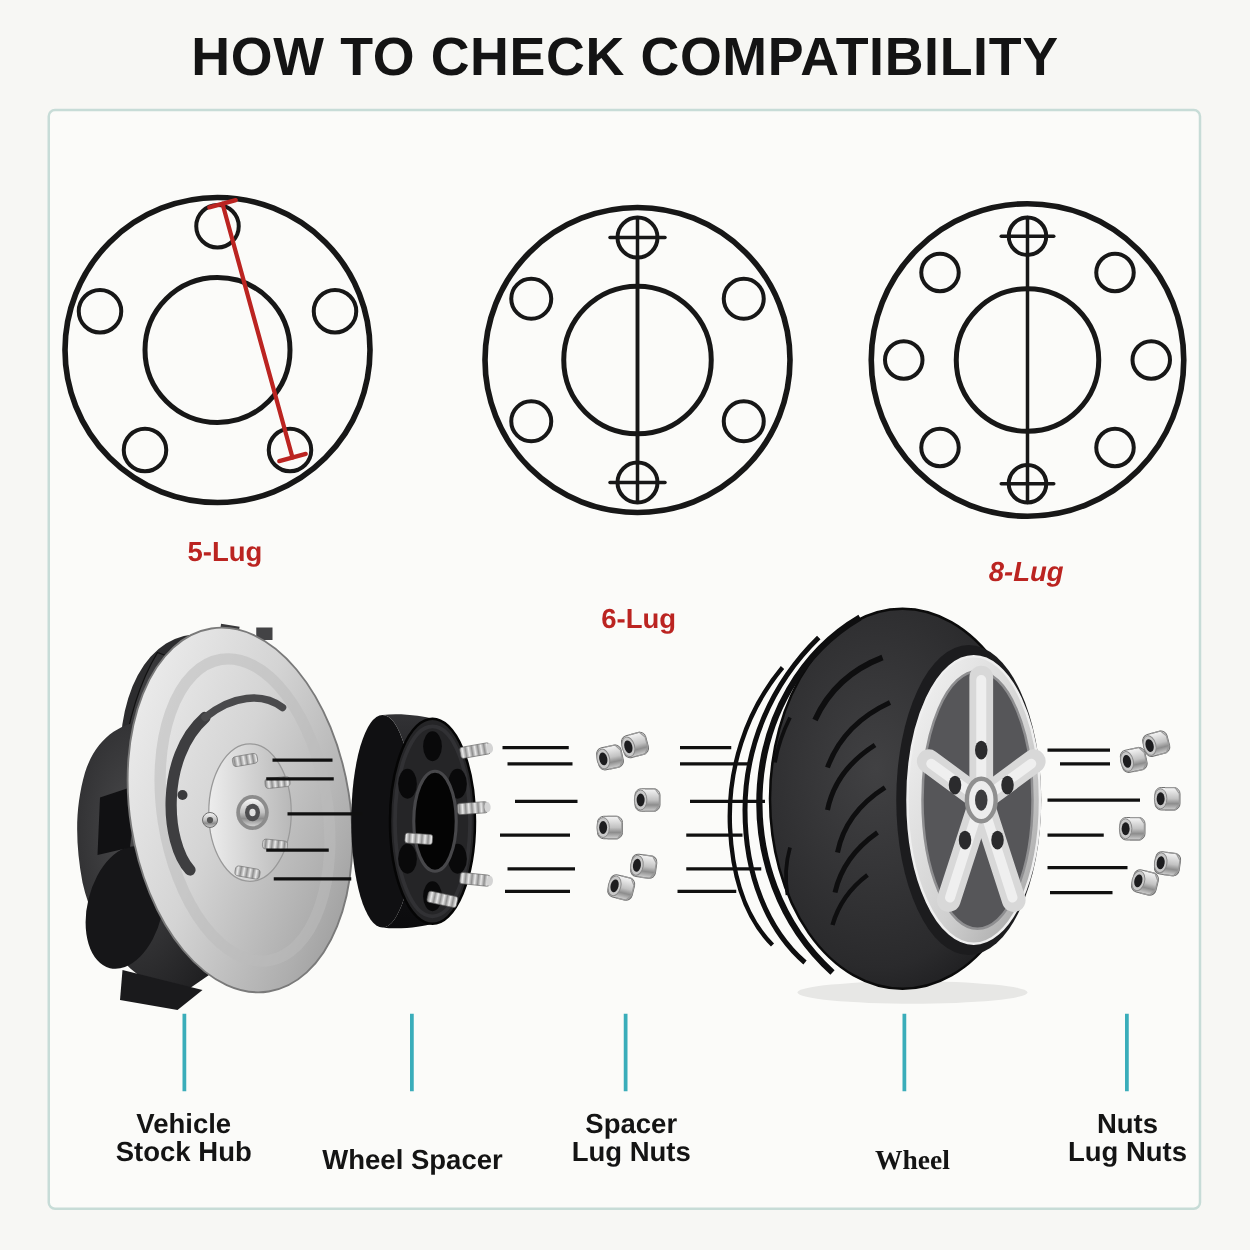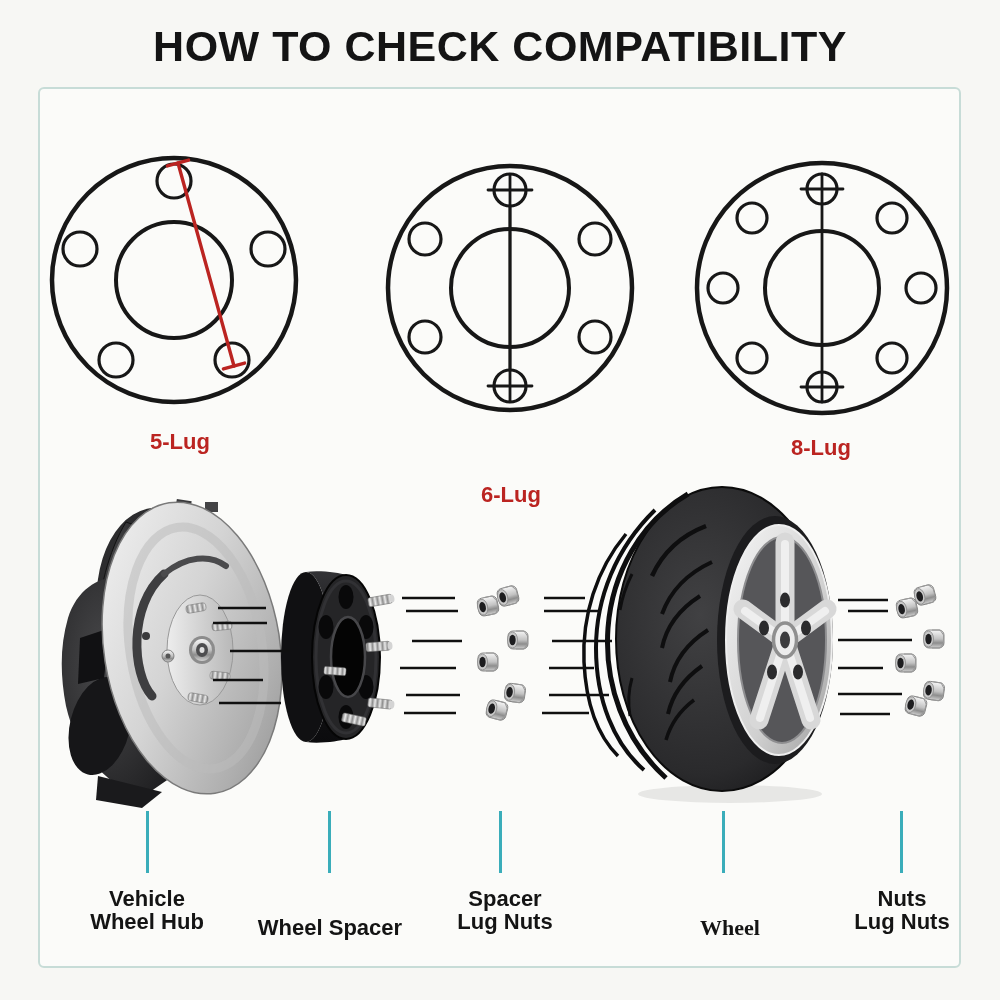--- a/index.html
+++ b/index.html
@@ -32,21 +32,21 @@
   .ring{fill:none;stroke:#171717;}
   .hole{fill:none;stroke:#171717;stroke-width:3.2;}
   .red-line{stroke:var(--accent-red);stroke-width:3.4;stroke-linecap:round;}
   .meas-line{stroke:#171717;stroke-width:2.8;stroke-linecap:round;}
   .lug-label{
     position:absolute;width:140px;text-align:center;
     font-size:22px;font-weight:800;color:var(--accent-red);
   }
   #lab5{left:110px;top:429px;}
   #lab6{left:441px;top:446px;margin-top:36px;}
-  #lab8{left:751px;top:435px;}
+  #lab8{left:751px;top:445px;font-style:italic;}
   .pointer{position:absolute;width:3px;height:62px;top:811px;background:var(--pointer-teal);}
   #ptr1{left:146px}#ptr2{left:328px}#ptr3{left:499px}#ptr4{left:722px}#ptr5{left:900px}
   .plabel{
     position:absolute;top:881px;height:58px;
     display:flex;flex-direction:column;justify-content:center;
     text-align:center;font-weight:800;font-size:22px;color:var(--text);
   }
   .plabel.single{justify-content:flex-end;}
   .plabel div{line-height:23px;white-space:nowrap;}
   #pl1{left:67px;width:160px;}
@@ -330,21 +330,21 @@
 </svg>
 
 <div class="pointer" id="ptr1"></div>
 <div class="pointer" id="ptr2"></div>
 <div class="pointer" id="ptr3"></div>
 <div class="pointer" id="ptr4"></div>
 <div class="pointer" id="ptr5"></div>
 
 <div class="plabel" id="pl1">
   <div>Vehicle</div>
-  <div>Wheel Hub</div>
+  <div>Stock Hub</div>
 </div>
 <div class="plabel single" id="pl2">
   <div>Wheel Spacer</div>
 </div>
 <div class="plabel" id="pl3">
   <div>Spacer</div>
   <div>Lug Nuts</div>
 </div>
 <div class="plabel single" id="pl4">
   <div>Wheel</div>

